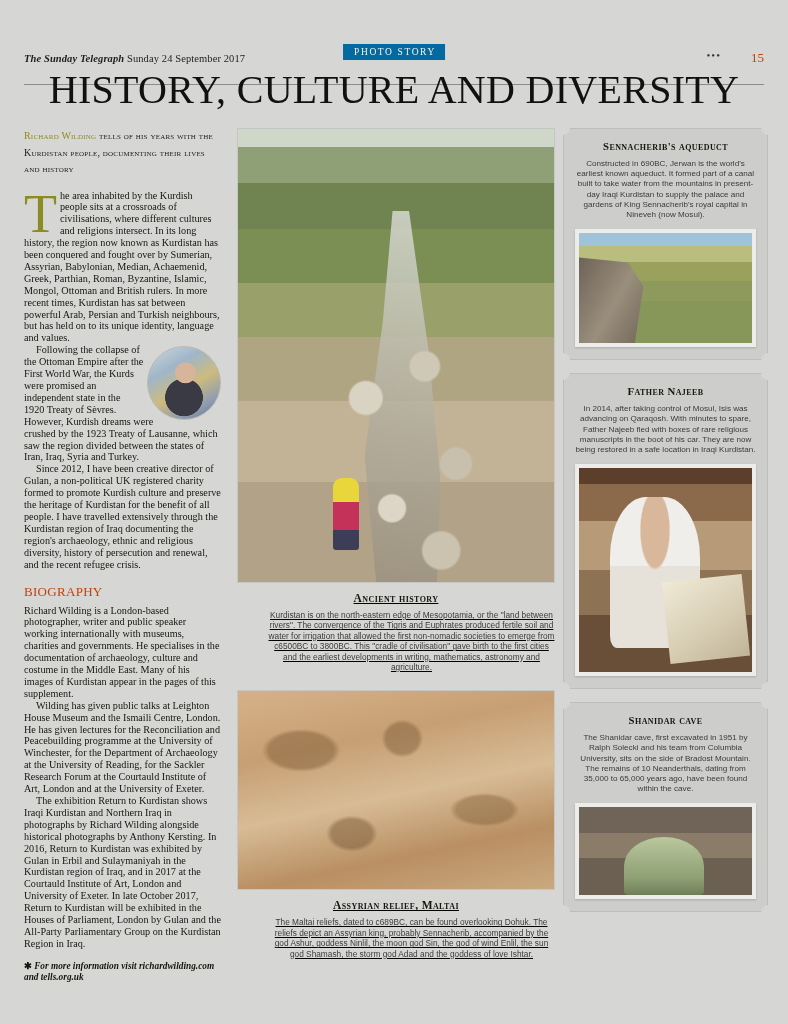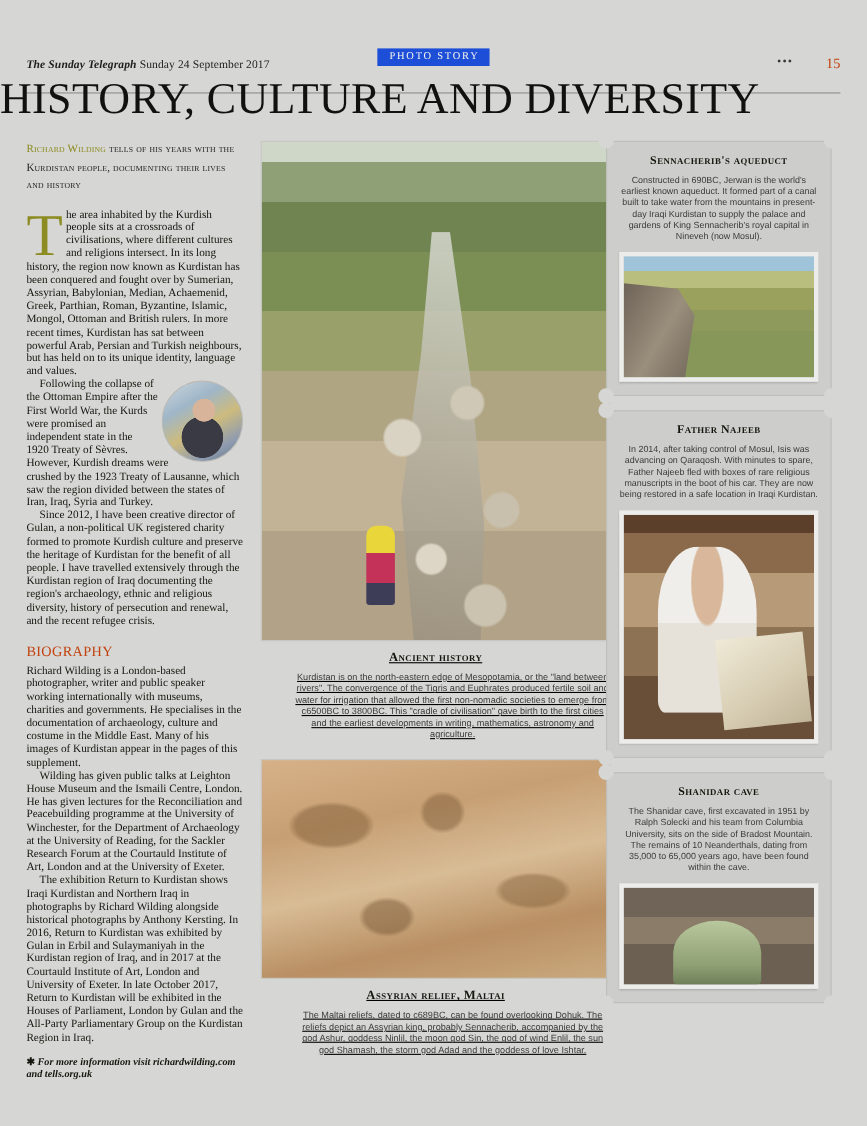--- a/index.html
+++ b/index.html
@@ -19,37 +19,37 @@
   }
   .mast-left { font-size: 10.5px; color: #1d1d1b; letter-spacing: .1px; white-space: nowrap; }
   .mast-left .paper { font-style: italic; font-weight: bold; font-size: 10.5px; }
   .mast-right { display: flex; align-items: baseline; gap: 30px; }
   .dots { font-size: 11px; letter-spacing: 1px; color: #3a3a38; position: relative; top: -3px; }
   .pageno { font-size: 13px; font-weight: normal; color: #c2410c; }
 
   
   .tag {
     position: absolute; left: 50%; transform: translateX(-50%); top: 44px;
-    background: #1d4ed8; color: #f4f4ee;
+    background: #0369a1; color: #f4f4ee;
     font-size: 9.5px; letter-spacing: 1.6px; padding: 3px 9px 3px 11px;
     font-variant: small-caps; text-transform: uppercase;
     font-family: "Liberation Serif", serif;
   }
 
   
   .headline {
-    position: absolute; left: 0; top: 70px; width: 788px; text-align: left;
+    position: absolute; left: 0; top: 70px; width: 788px; text-align: center;
     font-size: 40px; line-height: 1; color: #111110; letter-spacing: .3px;
     font-family: "Liberation Serif", serif; font-weight: normal;
   }
 
   
   .col-left  { position: absolute; left: 24px;  top: 128px; width: 197px; }
   .col-mid   { position: absolute; left: 237px; top: 128px; width: 318px; text-decoration: underline; }
-  .col-right { position: absolute; left: 551px; top: 128px; width: 205px; }
+  .col-right { position: absolute; left: 563px; top: 128px; width: 205px; }
 
   
   .standfirst {
     font-size: 10px; line-height: 16.5px; color: #1d1d1b;
     font-variant: small-caps; letter-spacing: .2px; margin-bottom: 12px;
   }
   .standfirst .byline { color: #8d8c22; }
 
   
   .body-text { font-size: 10.2px; line-height: 11.9px; color: #16160f; text-align: left; }

